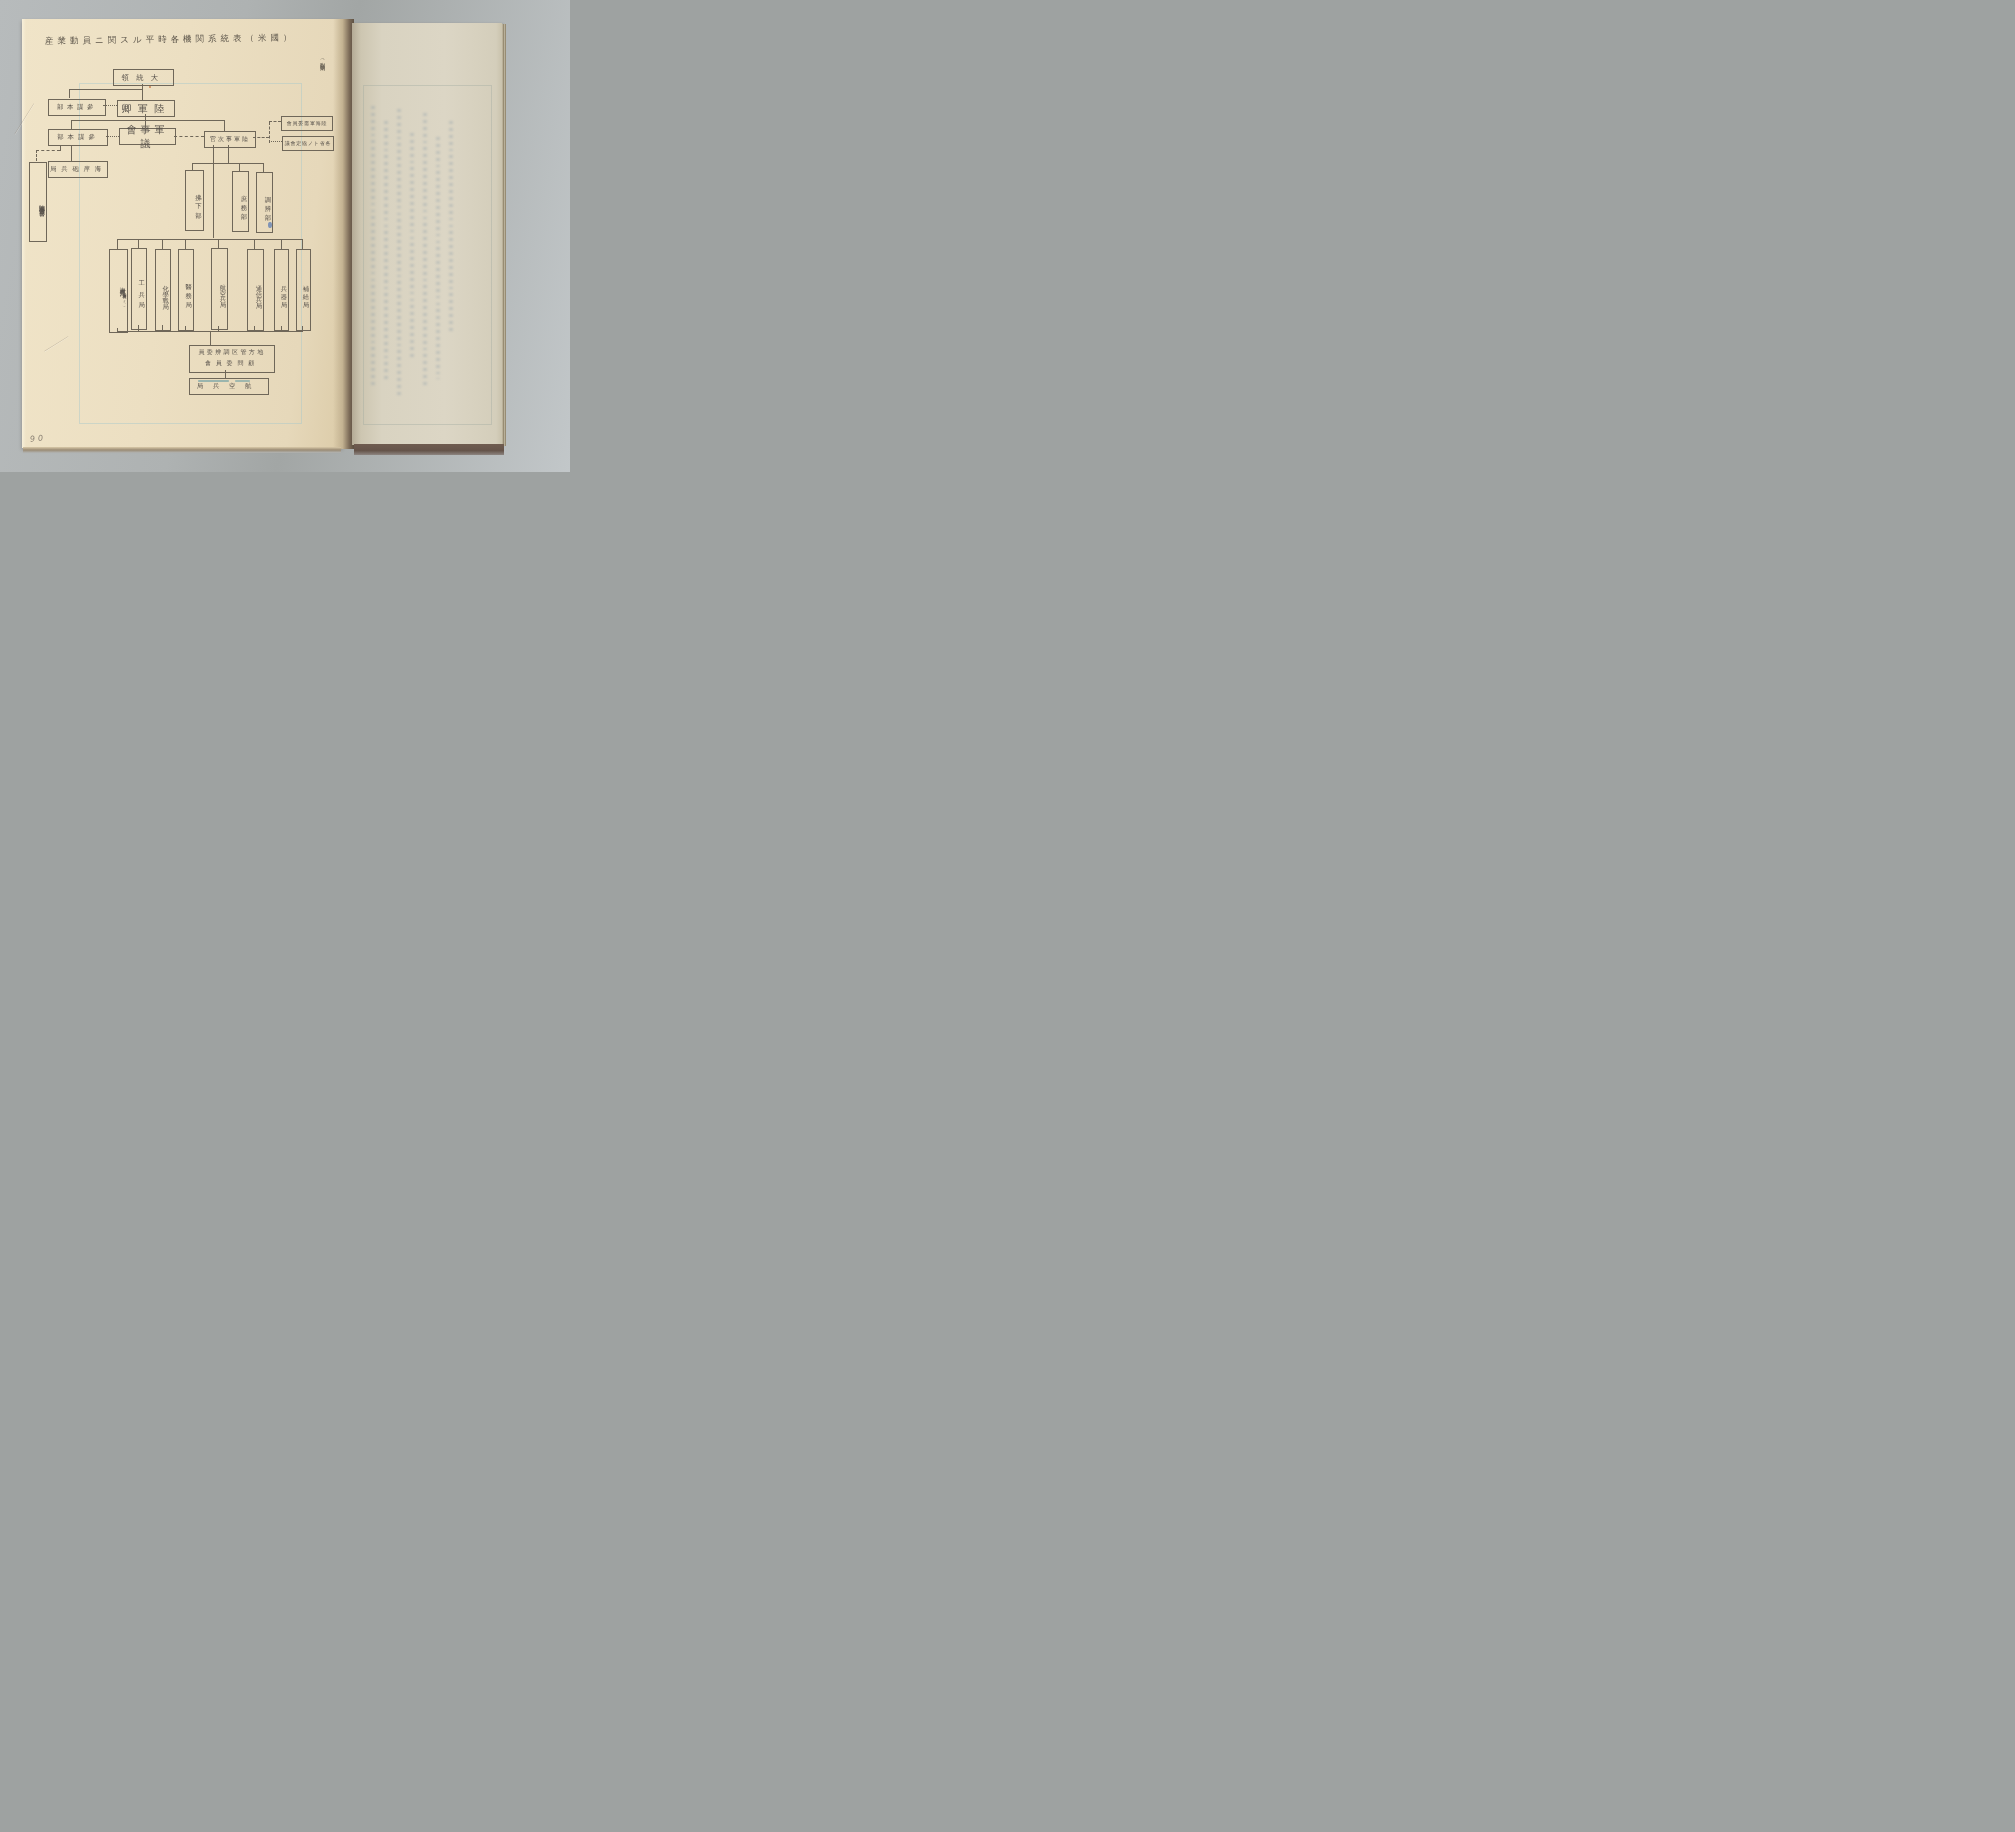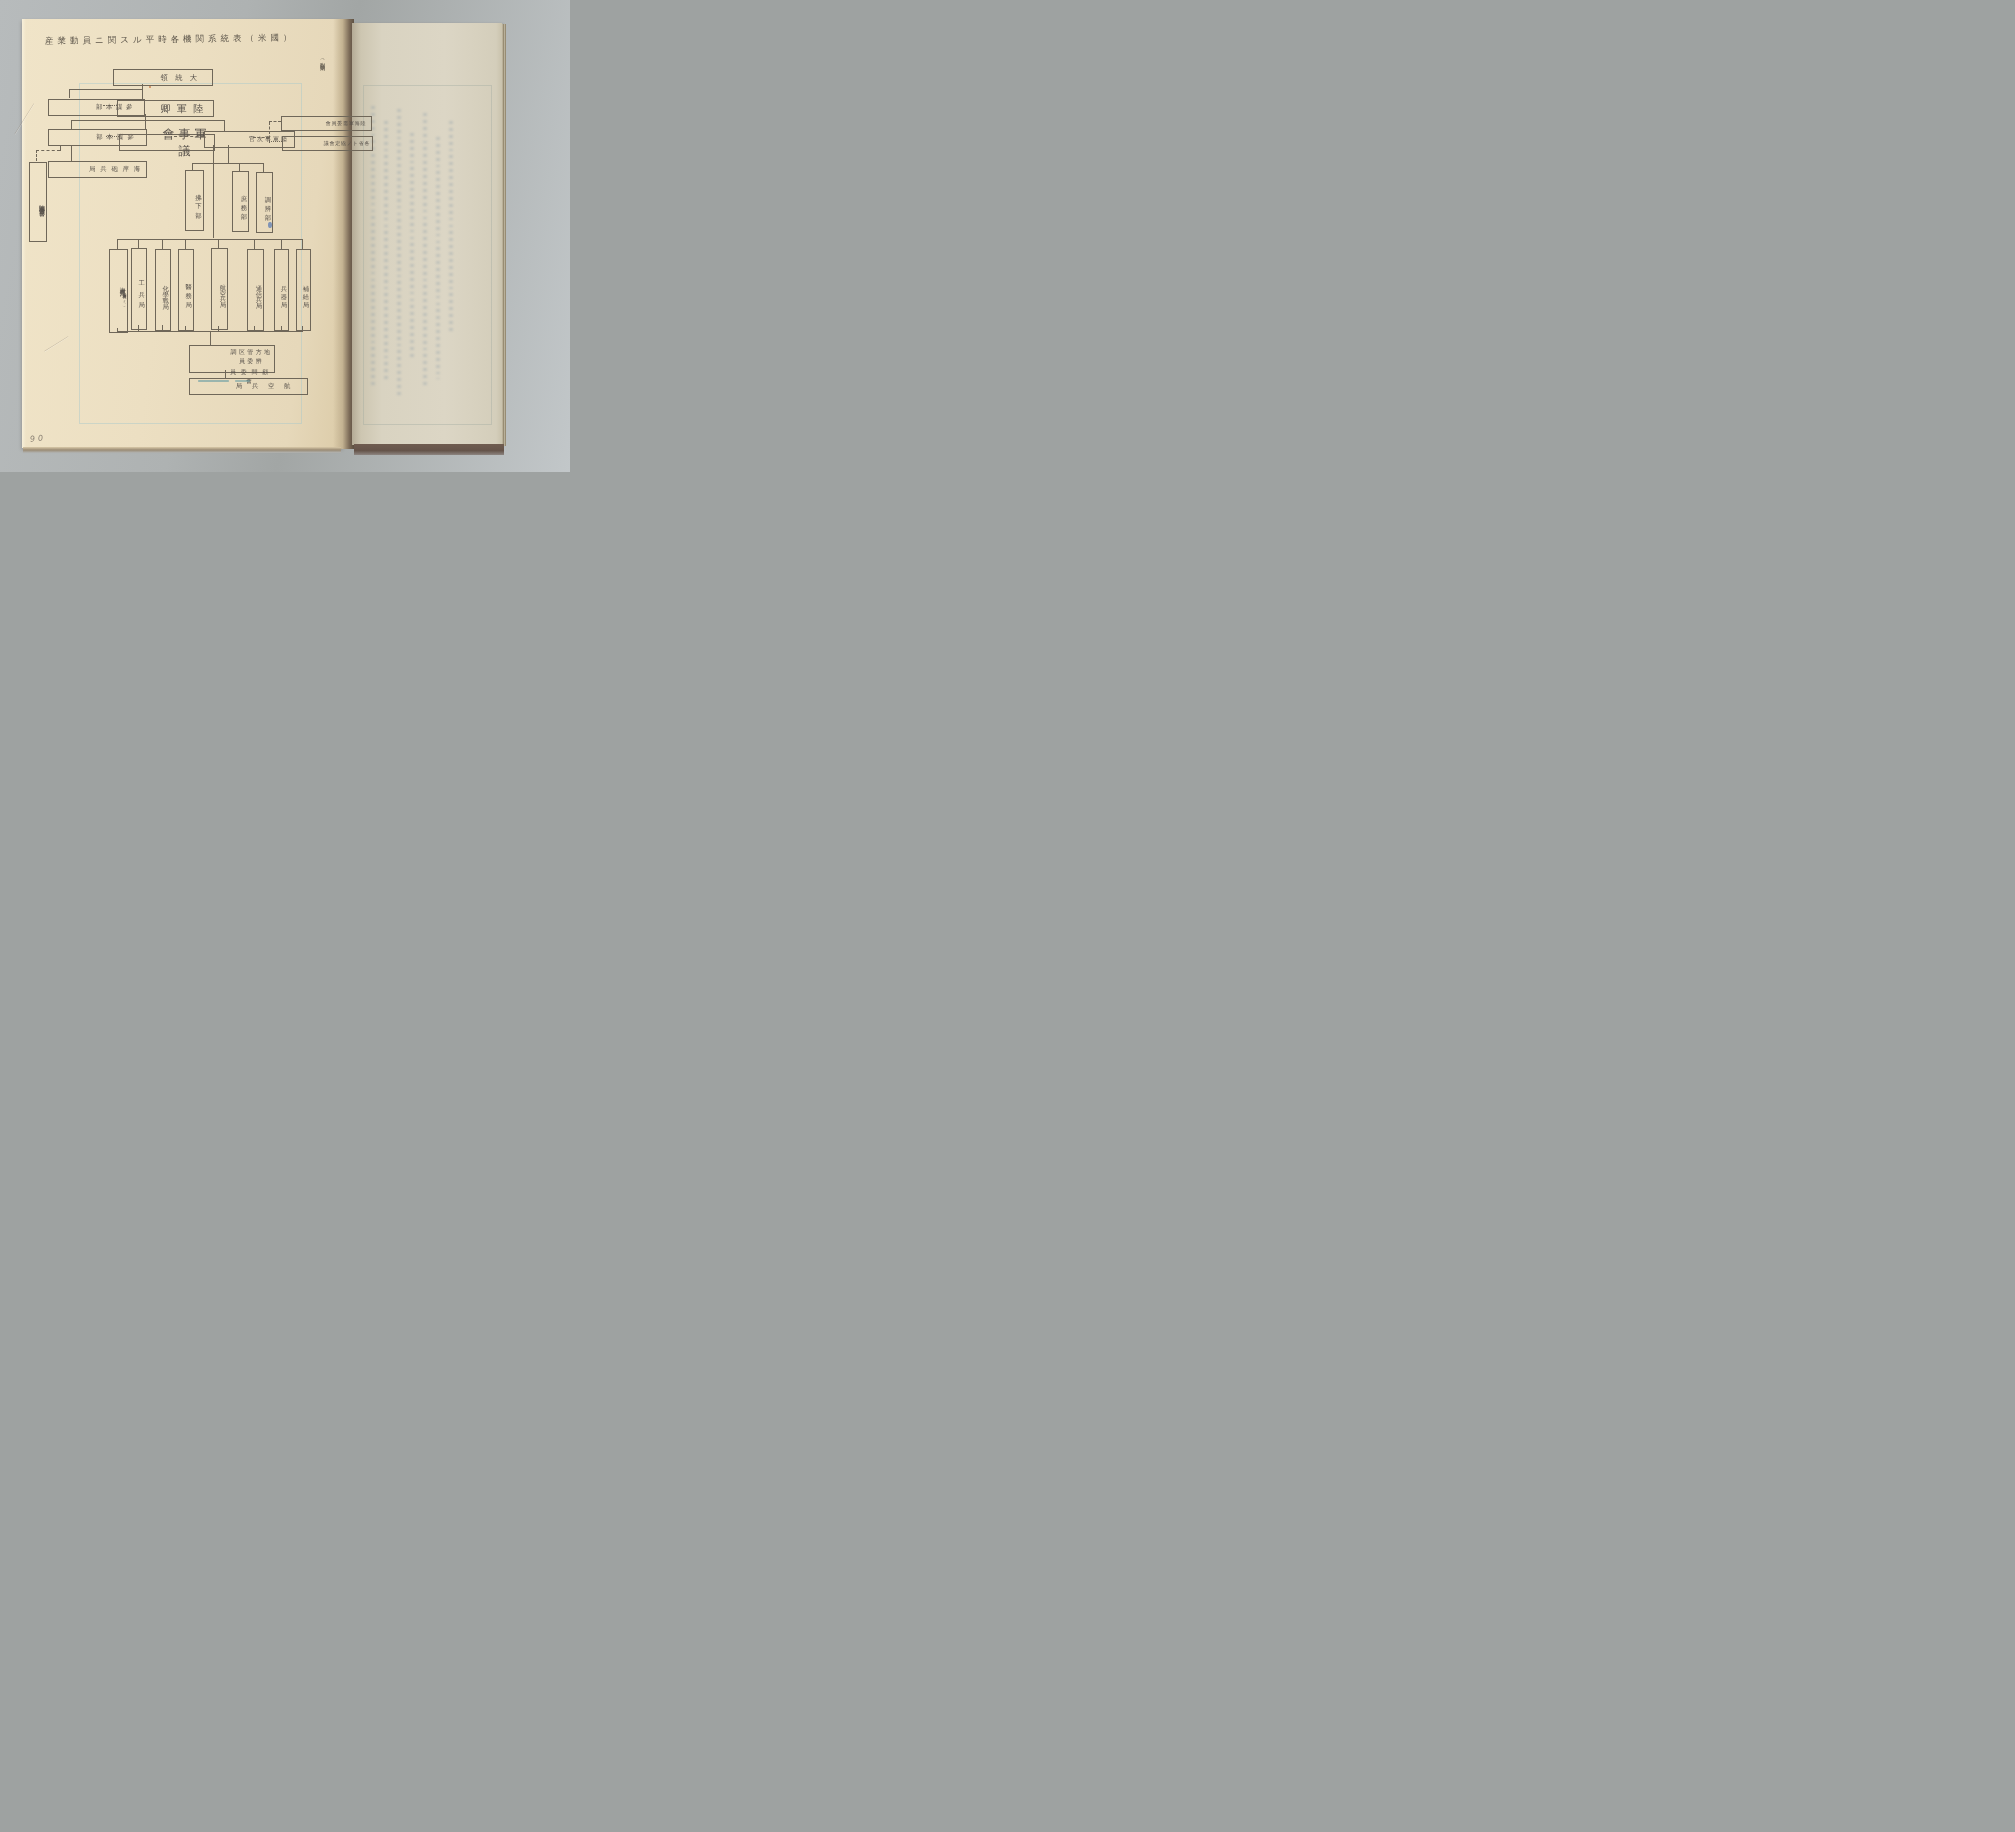--- a/index.html
+++ b/index.html
@@ -28,21 +28,21 @@
      border:0.4px solid rgba(165,200,205,.45);}
   .guide-frame-right{position:absolute;left:363px;top:85px;width:127px;height:338px;
      border:0.4px solid rgba(160,170,160,.4);}
   
   .ghost-col{position:absolute;width:4.4px;filter:blur(0.8px);opacity:.55;
      background:repeating-linear-gradient(180deg,rgba(130,150,165,.55) 0 2.8px,rgba(130,150,165,0) 2.8px 6.9px);}
   
   .crease{position:absolute;background:linear-gradient(90deg,rgba(120,105,85,.35),rgba(255,255,255,.4));}
   
   .pencil{color:#5c554a;}
-  .rtl{direction:rtl;unicode-bidi:bidi-override;padding-left:39px;}
+  .rtl{direction:rtl;unicode-bidi:bidi-override;}
   .box{position:absolute;border:0.6px solid #6f6759;color:#56504a;}
   .hbox{display:flex;align-items:center;justify-content:center;text-align:center;}
   .vbox{writing-mode:vertical-rl;text-orientation:upright;padding-top:3.2px;
         display:flex;justify-content:center;}
   .ln{position:absolute;background:#6f6759;}
   .dot-h{position:absolute;border-top:0.8px dotted #6f6759;}
   .dash-h{position:absolute;border-top:0.8px dashed #6f6759;}
   .dash-v{position:absolute;border-left:0.8px dashed #6f6759;}
   .title{position:absolute;left:45px;top:34px;width:239px;font-size:8.5px;letter-spacing:4px;
      transform:rotate(-0.8deg);white-space:nowrap;}
@@ -84,21 +84,21 @@
   <div class="title pencil">産業動員ニ関スル平時各機関系統表（米國）</div>
   <div class="margin-note">（附錄第四）</div>
   <div class="page-num">90</div>
 
   <div class="box hbox rtl" style="left:113px;top:69px;width:59px;height:15.3px;font-size:7.3px;letter-spacing:7.3px">大統領</div>
 
   <div class="box hbox rtl" style="left:48px;top:99px;width:56px;height:15px;font-size:6.4px;letter-spacing:3.6px">參謀本部</div>
   <div class="box hbox rtl" style="left:117px;top:100px;width:56px;height:15px;font-size:10px;letter-spacing:6.4px">陸軍卿</div>
 
   <div class="box hbox rtl" style="left:48px;top:129px;width:58px;height:15.3px;font-size:6.4px;letter-spacing:4px">參謀本部</div>
-  <div class="box hbox rtl" style="left:119px;top:134px;width:55px;height:15.3px;font-size:12px;letter-spacing:4px">軍事會議</div>
+  <div class="box hbox rtl" style="left:119px;top:128px;width:55px;height:15.3px;font-size:10px;letter-spacing:4px">軍事會議</div>
   <div class="box hbox rtl" style="left:204px;top:131px;width:50px;height:15px;font-size:6px;letter-spacing:2px">陸軍事次官</div>
 
   <div class="box hbox rtl" style="left:281px;top:116px;width:50px;height:12.5px;font-size:5px;letter-spacing:0.8px">陸海軍需委員會</div>
   <div class="box hbox rtl" style="left:282px;top:136px;width:50px;height:12.5px;font-size:5px;letter-spacing:0.8px">各省トノ協定會議</div>
 
   <div class="box hbox rtl" style="left:48px;top:161px;width:58px;height:15.3px;font-size:6.4px;letter-spacing:4.8px">海岸砲兵局</div>
   <div class="box vbox" style="left:29px;top:162px;width:16px;height:75px;font-size:6px;letter-spacing:0.8px">陸海軍聯合委員會</div>
 
   <div class="box vbox" style="left:185px;top:170px;width:16.5px;height:56px;font-size:6.4px;letter-spacing:8.9px">拂下部</div>
   <div class="box vbox" style="left:232px;top:171px;width:15px;height:56px;font-size:6.4px;letter-spacing:8.9px">庶務部</div>

